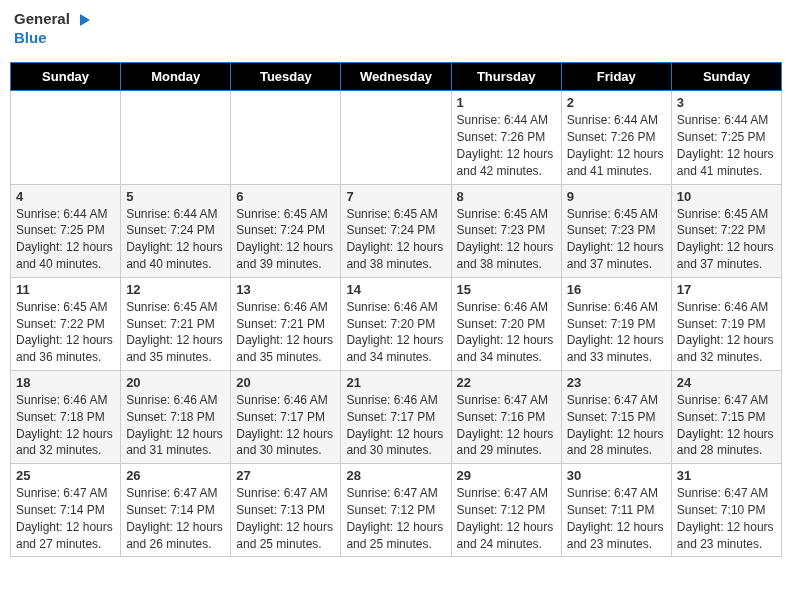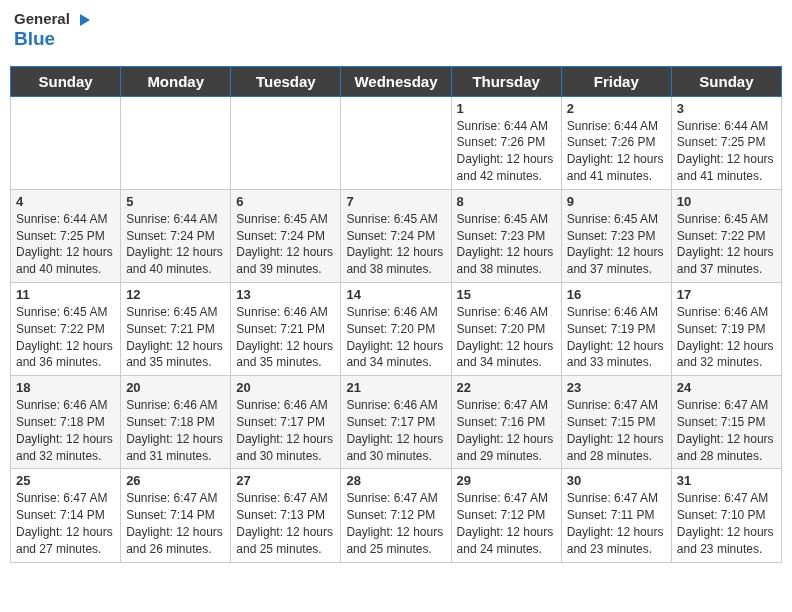--- a/index.html
+++ b/index.html
@@ -33,23 +33,23 @@
     .cal-subtitle {
       font-size: 16px;
       color: #333;
     }
     table {
       width: 100%;
       border-collapse: collapse;
       table-layout: fixed;
     }
     thead th {
-      background-color: #404040;
+      background-color: #000000;
       color: #fff;
-      font-size: 15px;
+      font-size: 13px;
       font-weight: bold;
       padding: 6px 4px;
       text-align: center;
       border: 1px solid #2176c7;
     }
     tbody td {
       border: 1px solid #ccc;
       vertical-align: top;
       padding: 4px 5px;
       font-size: 10.5px;
@@ -81,21 +81,21 @@
 <body>
 
 <div class="header">
   <div class="logo">
   <div style="line-height:1.1">
     <span style="font-size:15px;font-weight:bold;color:#333">General</span>
     <svg width="18" height="18" viewBox="0 0 18 18" style="vertical-align:middle;margin-left:2px">
       <polygon points="4,3 14,9 4,15" fill="#2176c7"></polygon>
     </svg>
     <br>
-    <span style="font-size:19px;font-weight:bold;color:#2176c7">Blue</span>
+    <span style="font-size:15px;font-weight:bold;color:#2176c7">Blue</span>
   </div>
 </div>
   <div class="title-block">
     <div class="cal-title"></div>
     <div class="cal-subtitle"></div>
   </div>
 </div>
 
 <table>
   <thead>

